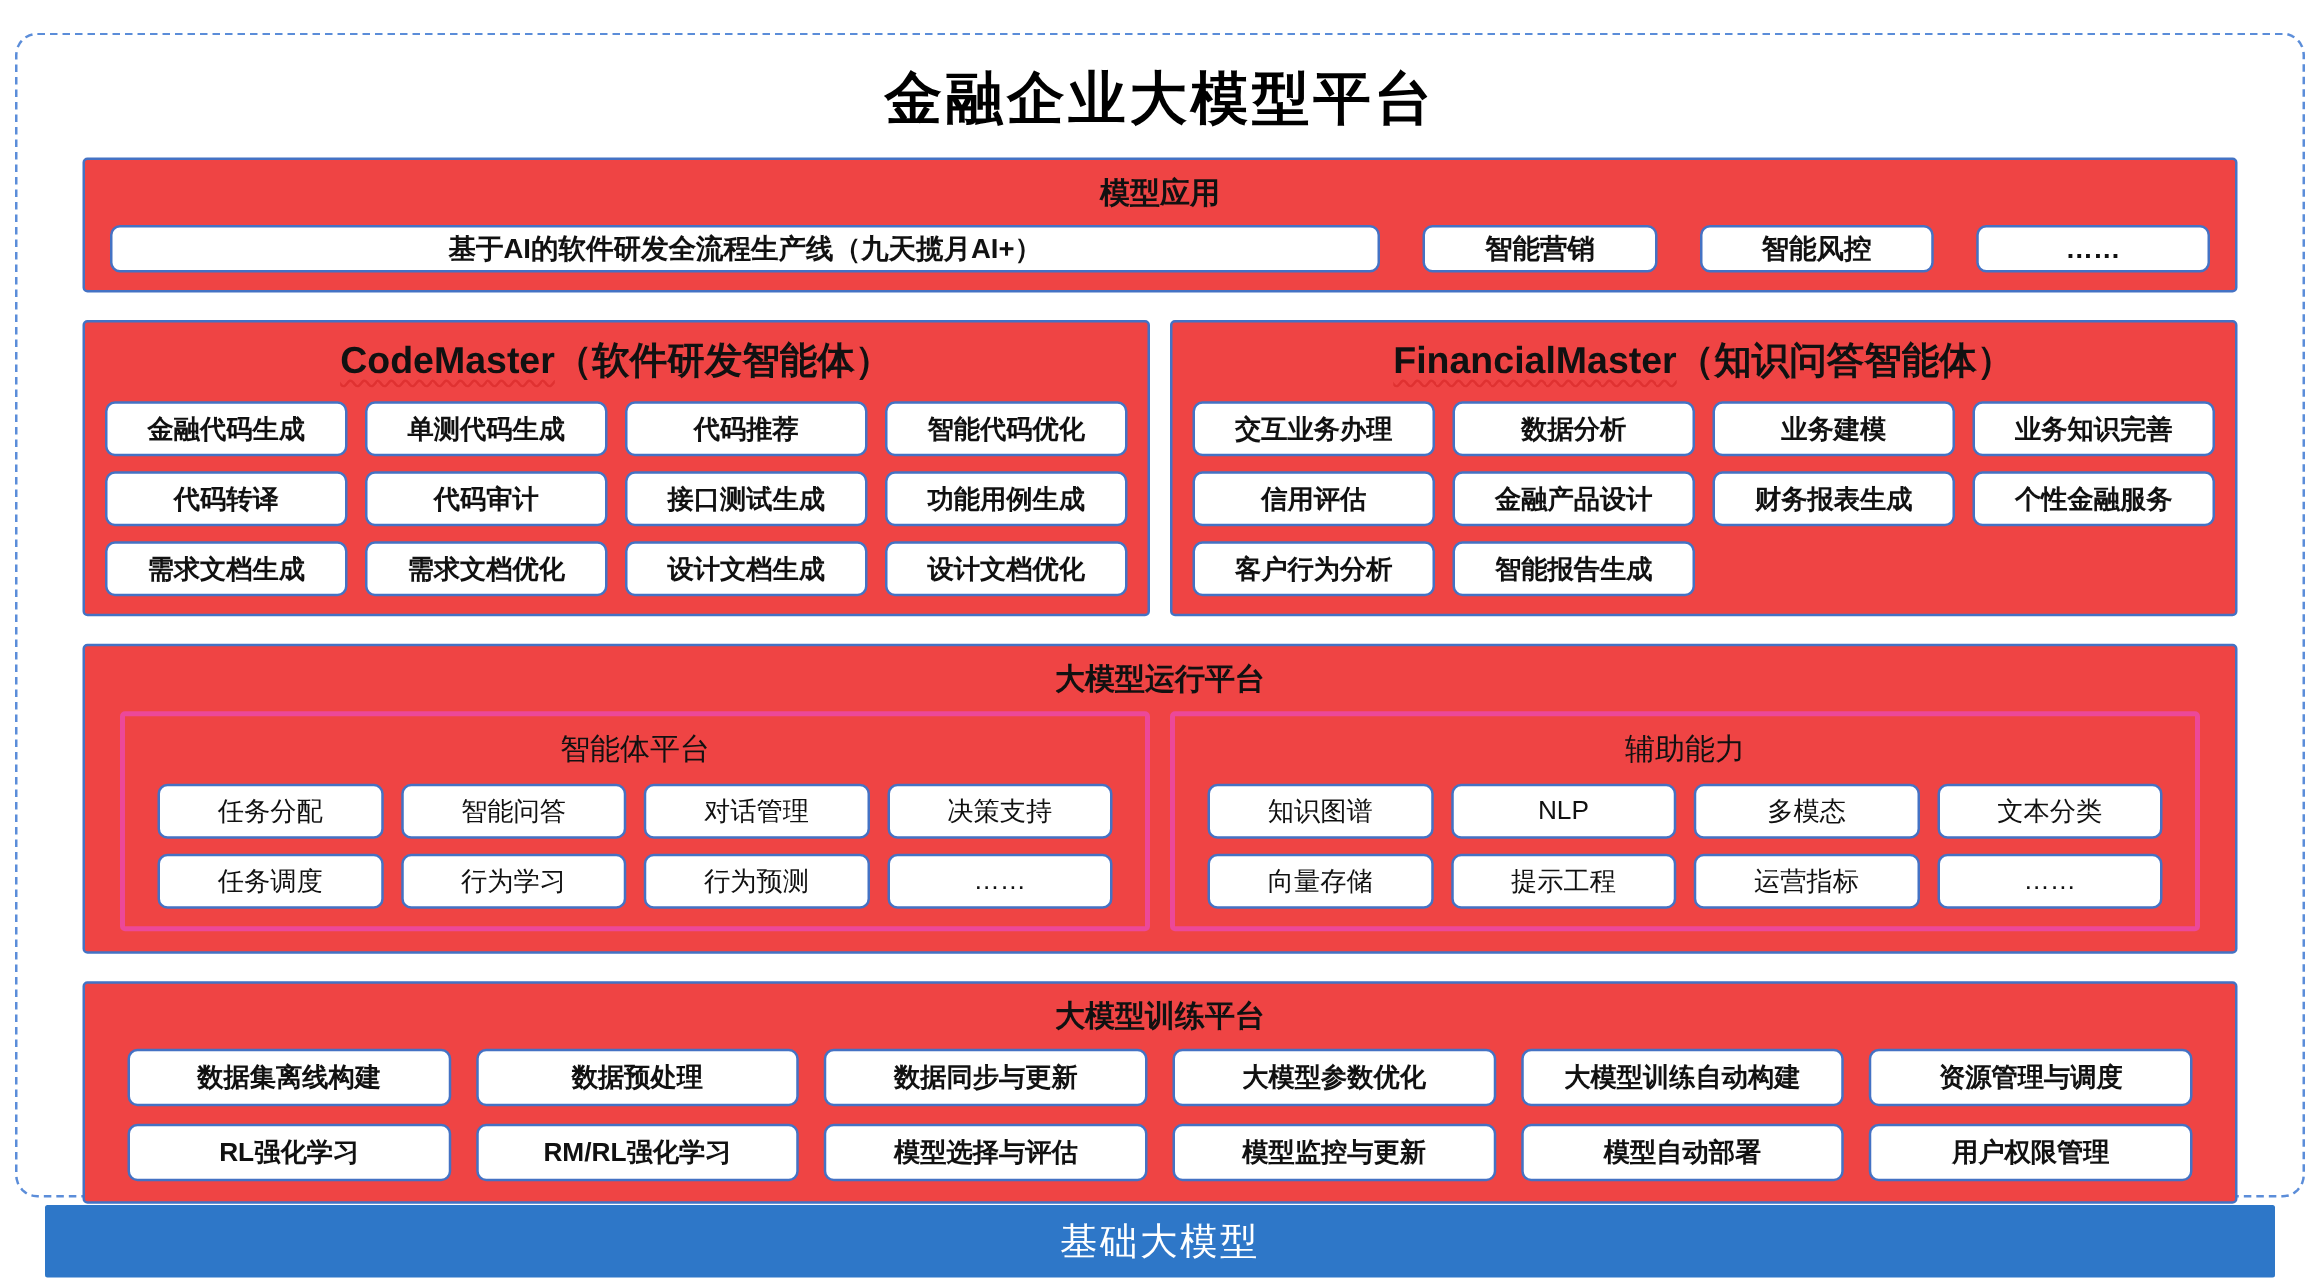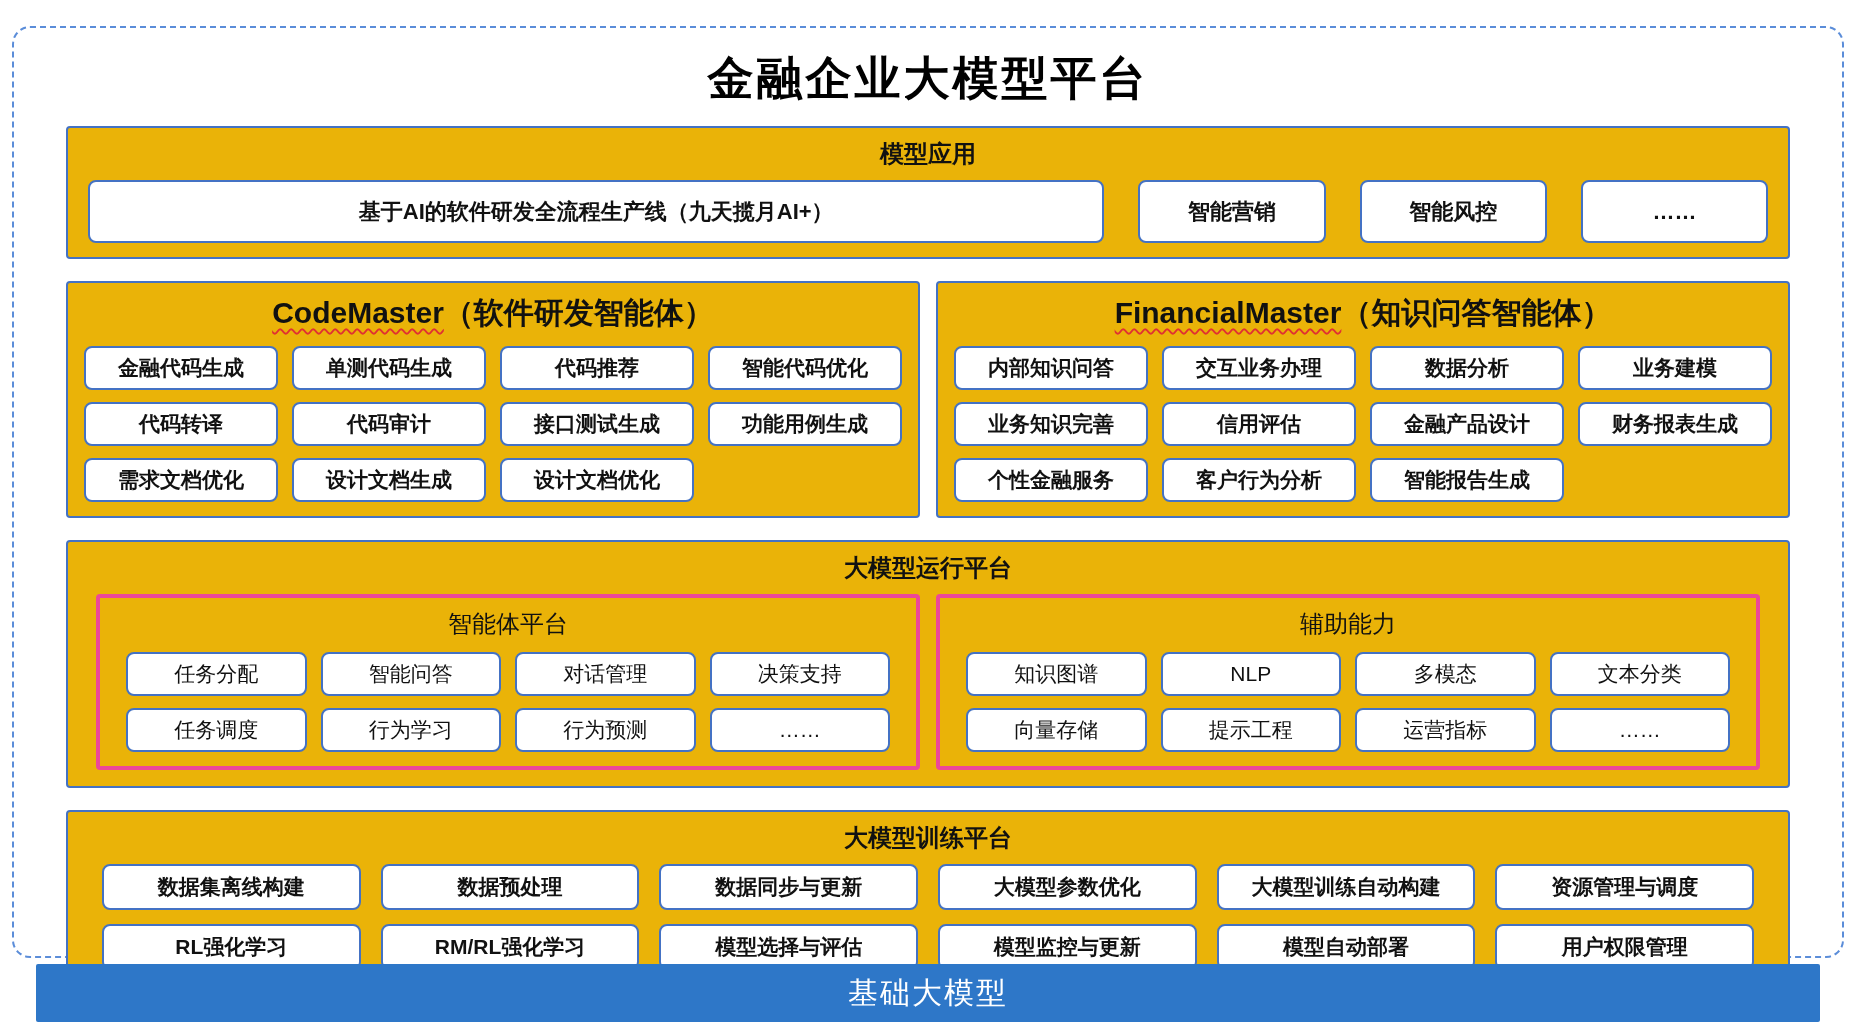--- a/index.html
+++ b/index.html
@@ -27,21 +27,21 @@
     font-weight: bold;
     font-size: 46px;
     letter-spacing: 3px;
     margin: 12px 0 16px 0;
     color: #000000;
   }
 
   .box {
     border: 2px solid #4472C4;
     border-radius: 4px;
-    background: #eab308;
+    background: #ef4444;
   }
 
   .section { margin-bottom: 22px; }
 
   .section-title {
     text-align: center;
     font-size: 24px;
     font-weight: bold;
     margin: 6px 0 10px 0;
   }
@@ -55,21 +55,21 @@
     justify-content: center;
     font-size: 21px;
     font-weight: bold;
     background: #ffffff;
     white-space: nowrap;
   }
 
   
   .app-section { padding: 4px 12px 14px 12px; }
   .app-row { display: flex; gap: 34px; padding: 0 8px; }
-  .app-row .cell { flex: 1; height: 63px; font-size: 22px; }
+  .app-row .cell { flex: 1; height: 38px; font-size: 22px; }
   .app-row .cell:first-child { flex: 0 0 60.5%; }
 
   
   .agents-row { display: flex; gap: 16px; margin-bottom: 22px; }
   .agent-section { flex: 1; padding: 4px 10px 14px 10px; }
   .agent-title {
     text-align: center;
     font-size: 30px;
     font-weight: bold;
     margin: 6px 0 12px 0;
@@ -150,32 +150,32 @@
       </div>
       <div class="grid4">
           <div class="cell">金融代码生成</div>
           <div class="cell">单测代码生成</div>
           <div class="cell">代码推荐</div>
           <div class="cell">智能代码优化</div>
           <div class="cell">代码转译</div>
           <div class="cell">代码审计</div>
           <div class="cell">接口测试生成</div>
           <div class="cell">功能用例生成</div>
+          <div class="cell">需求文档生成</div>
           <div class="cell">需求文档优化</div>
           <div class="cell">设计文档生成</div>
           <div class="cell">设计文档优化</div>
         </div>
     </section>
 
     <section class="box agent-section">
       <div class="agent-title">
         <span class="en">FinancialMaster</span><span>（知识问答智能体）</span>
       </div>
       <div class="grid4">
-          <div class="cell">内部知识问答</div>
           <div class="cell">交互业务办理</div>
           <div class="cell">数据分析</div>
           <div class="cell">业务建模</div>
           <div class="cell">业务知识完善</div>
           <div class="cell">信用评估</div>
           <div class="cell">金融产品设计</div>
           <div class="cell">财务报表生成</div>
           <div class="cell">个性金融服务</div>
           <div class="cell">客户行为分析</div>
           <div class="cell">智能报告生成</div>

